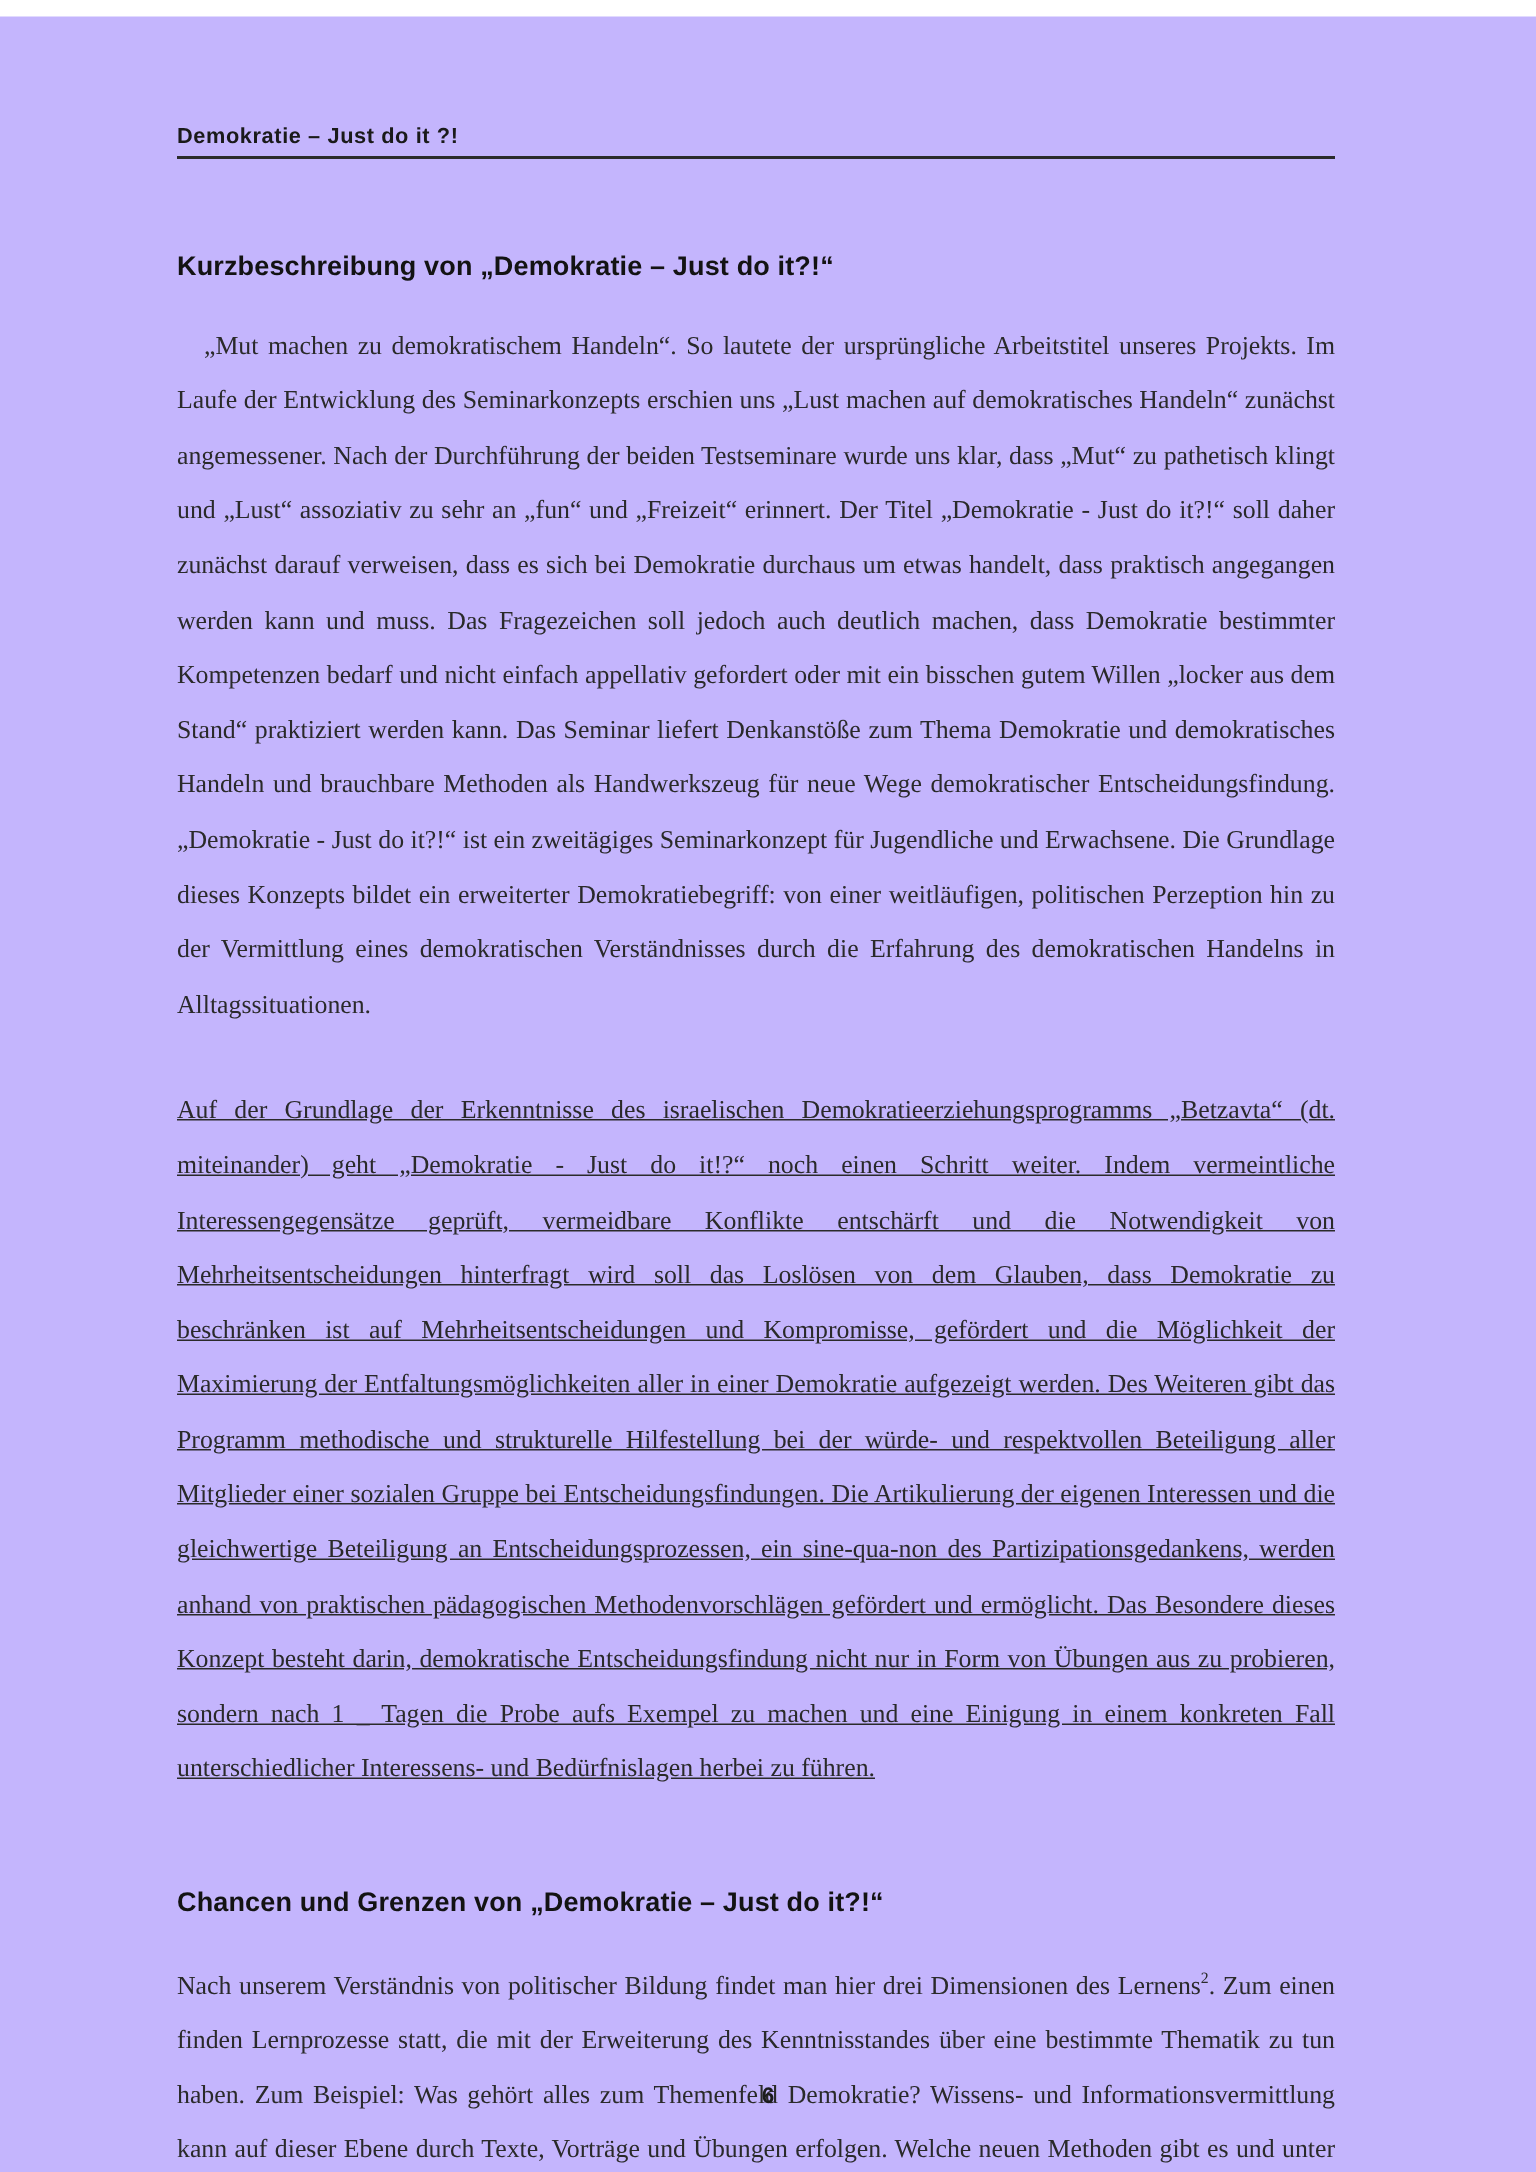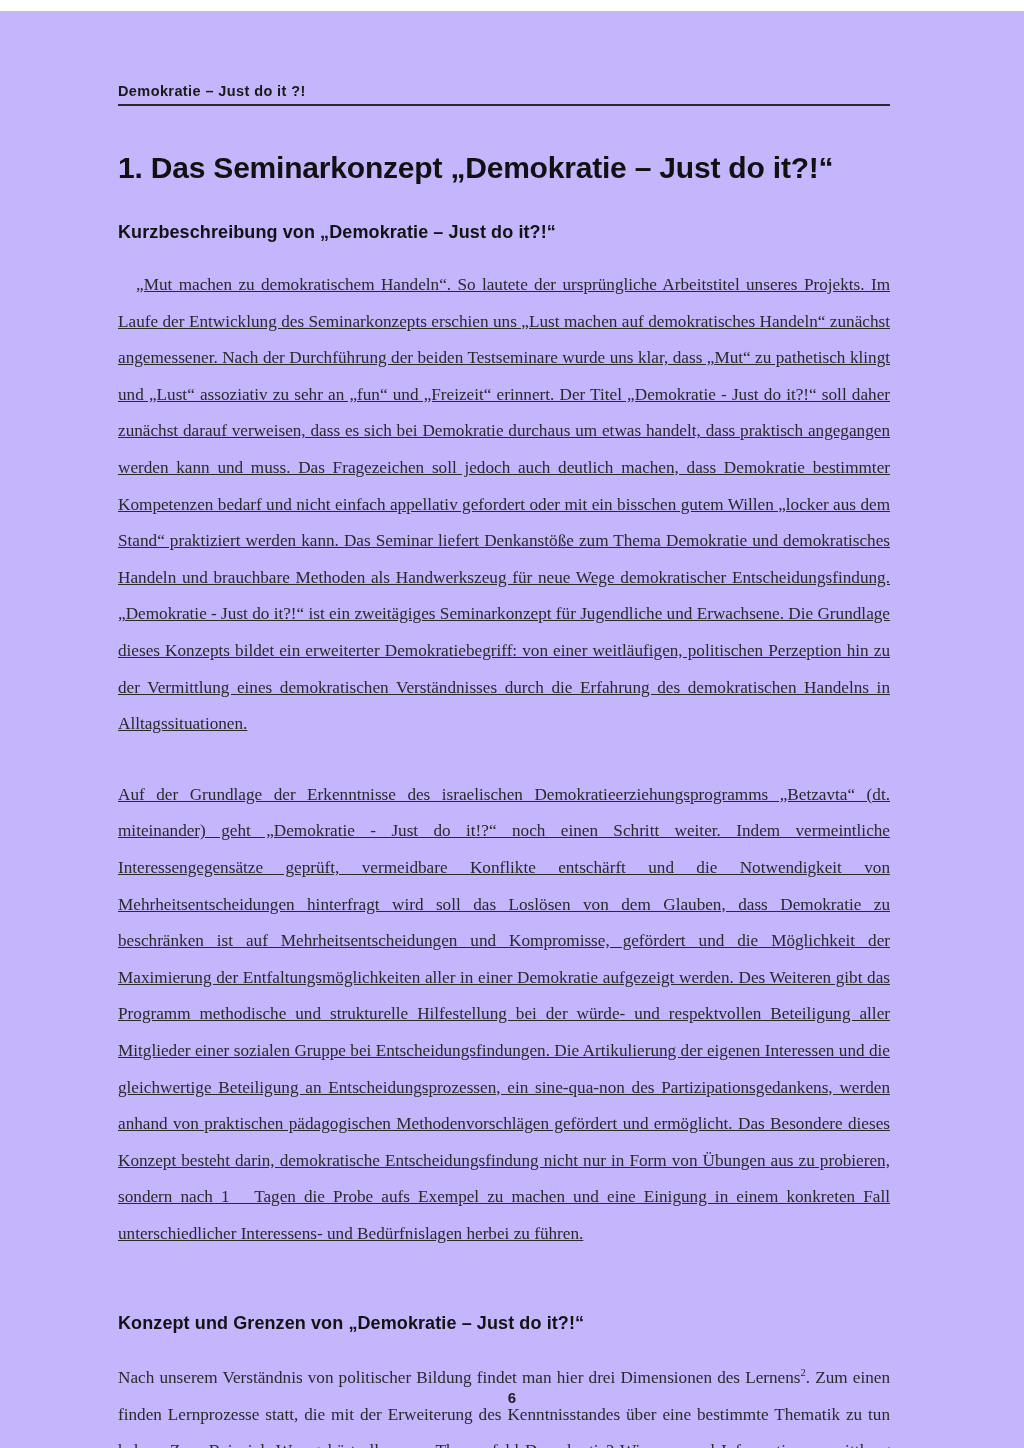--- a/index.html
+++ b/index.html
@@ -83,21 +83,20 @@
     color: #2a2a2a;
     text-align: justify;
     margin: 0;
     -webkit-hyphens: manual;
     hyphens: manual;
   }
 
   p.body-text.first-para {
     margin-top: 24px;
     text-indent: 18px;
-    text-decoration: underline;
   }
 
   p.body-text.para-gap {
     margin-top: 34px;
     text-decoration: underline;
   }
 
   p.body-text.after-heading {
     margin-top: 26px;
   }
@@ -155,29 +154,28 @@
 
 <div class="page">
 
   <div class="running-header">
     <div class="running-header-text">Demokratie – Just do it ?!</div>
     <div class="header-rule"></div>
   </div>
 
   <div class="content">
 
-    <h1 class="doc-title">1. Das Seminarkonzept „Demokratie – Just do it?!“</h1>
 
     <h2 class="section-heading">Kurzbeschreibung von „Demokratie – Just do it?!“</h2>
 
     <p class="body-text first-para">„Mut machen zu demokratischem Handeln“. So lautete der ursprüngliche Arbeitstitel unseres Projekts. Im Laufe der Entwicklung des Seminarkonzepts erschien uns „Lust machen auf demokratisches Handeln“ zunächst angemessener. Nach der Durchführung der beiden Testseminare wurde uns klar, dass „Mut“ zu pathetisch klingt und „Lust“ assoziativ zu sehr an „fun“ und „Freizeit“ erinnert. Der Titel „Demokratie - Just do it?!“ soll daher zunächst darauf verweisen, dass es sich bei Demokratie durchaus um etwas handelt, dass praktisch angegangen werden kann und muss. Das Fragezeichen soll jedoch auch deutlich machen, dass Demokratie bestimmter Kompetenzen bedarf und nicht einfach appellativ gefordert oder mit ein bisschen gutem Willen „locker aus dem Stand“ praktiziert werden kann. Das Seminar liefert Denkanstöße zum Thema Demokratie und demokratisches Handeln und brauchbare Methoden als Handwerkszeug für neue Wege demokratischer Entscheidungsfindung. „Demokratie - Just do it?!“ ist ein zweitägiges Seminarkonzept für Jugendliche und Erwachsene. Die Grundlage dieses Konzepts bildet ein erweiterter Demokratiebegriff: von einer weitläufigen, politischen Perzeption hin zu der Vermittlung eines demokratischen Verständnisses durch die Erfahrung des demokratischen Handelns in Alltagssituationen.</p>
 
     <p class="body-text para-gap">Auf der Grundlage der Erkenntnisse des israelischen Demokratieerziehungsprogramms „Betzavta“ (dt. miteinander) geht „Demokratie - Just do it!?“ noch einen Schritt weiter.  Indem vermeintliche Interessengegensätze geprüft, vermeidbare Konflikte entschärft und die Notwendigkeit von Mehrheitsentscheidungen hinterfragt wird soll das Loslösen von dem Glauben, dass Demokratie zu beschränken ist auf Mehrheitsentscheidungen und Kompromisse, gefördert und die Möglichkeit der Maximierung der Entfaltungsmöglichkeiten aller in einer Demokratie aufgezeigt werden. Des Weiteren gibt das Programm methodische und strukturelle Hilfestellung bei der würde- und respektvollen Beteiligung aller Mitglieder einer sozialen Gruppe bei Entscheidungsfindungen. Die Artikulierung der eigenen Interessen und die gleichwertige Beteiligung an Entscheidungsprozessen, ein sine-qua-non des Partizipationsgedankens, werden anhand von praktischen pädagogischen Methodenvorschlägen gefördert und ermöglicht. Das Besondere dieses Konzept besteht darin, demokratische Entscheidungsfindung nicht nur in Form von Übungen aus zu probieren, sondern nach 1 _  Tagen die Probe aufs Exempel zu machen und eine Einigung in einem konkreten Fall unterschiedlicher Interessens- und Bedürfnislagen herbei zu führen.</p>
 
-    <h2 class="section-heading spaced-above">Konzept und Grenzen von „Demokratie – Just do it?!“</h2>
+    <h2 class="section-heading spaced-above">Chancen und Grenzen von „Demokratie – Just do it?!“</h2>
 
     <p class="body-text after-heading"><span>Nach unserem Verständnis von politischer Bildung findet man hier drei Dimensionen des Lernens</span><sup class="fn-ref">2</sup><span>. Zum einen finden Lernprozesse statt, die mit der Erweiterung des Kenntnisstandes über eine bestimmte Thematik zu tun haben. Zum Beispiel: Was gehört alles zum Themenfeld Demokratie? Wissens- und Informationsvermittlung kann auf dieser Ebene durch Texte, Vorträge und Übungen erfolgen. Welche neuen Methoden gibt es und unter welchen Bedingungen erscheinen sie Erfolg versprechend? Auf diese Frage gibt es eine Vielzahl von innovativen und kreativen Antworten. Planspiele und Simulationen gehören bspw. dazu. Schwieriger wird es, wenn es um die Dimension der Verhaltens- und Einstellungsänderung von Teilnehmenden geht. Zum Beispiel: Wie kann die</span></p>
 
   </div>
 
 
   <div class="page-number">6</div>
 
 </div>
 

